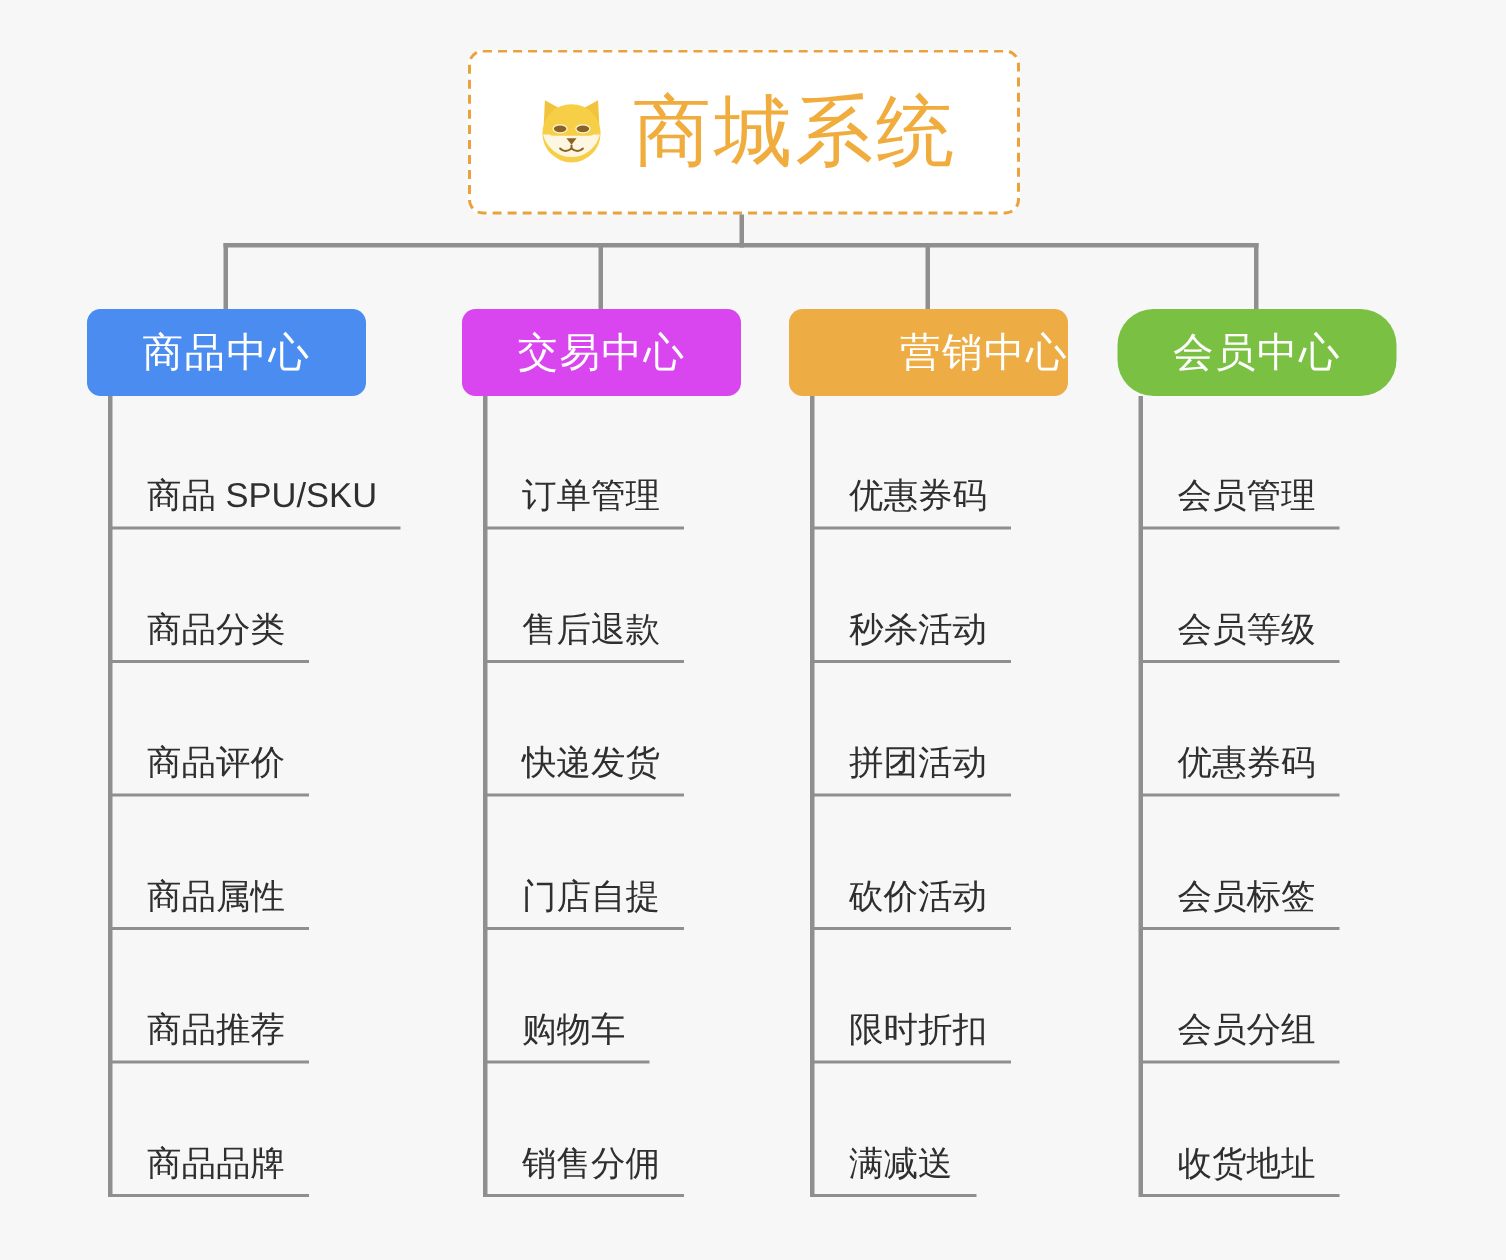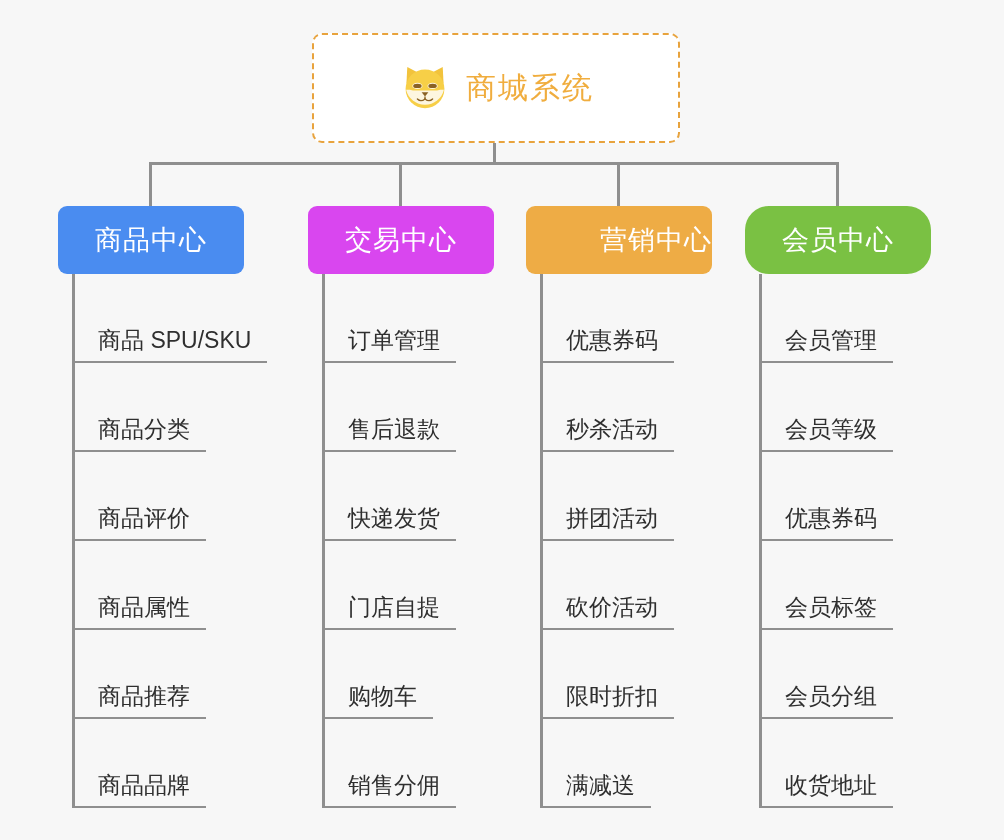--- a/index.html
+++ b/index.html
@@ -35,21 +35,21 @@
     justify-content: center;
     gap: 14px;
   }
   .root-emoji {
     width: 54px;
     height: 54px;
     position: relative;
     flex: 0 0 auto;
   }
   .root-title {
-    font-size: 30px;
+    font-size: 52px;
     color: #f0ad3e;
     letter-spacing: 2px;
     line-height: 1;
     white-space: nowrap;
   }
 
   
   .conn-trunk {
     position: absolute;
     left: 493px;
@@ -74,21 +74,21 @@
     background: #8f8f8f;
   }
 
   
   .column {
     position: absolute;
     top: 206px;
     width: 186px;
   }
   .col-header {
-    height: 68px;
+    height: 58px;
     border-radius: 9px;
     display: flex;
     align-items: center;
     justify-content: center;
     color: #ffffff;
     font-size: 27px;
     letter-spacing: 1px;
     box-sizing: border-box;
   }
 

